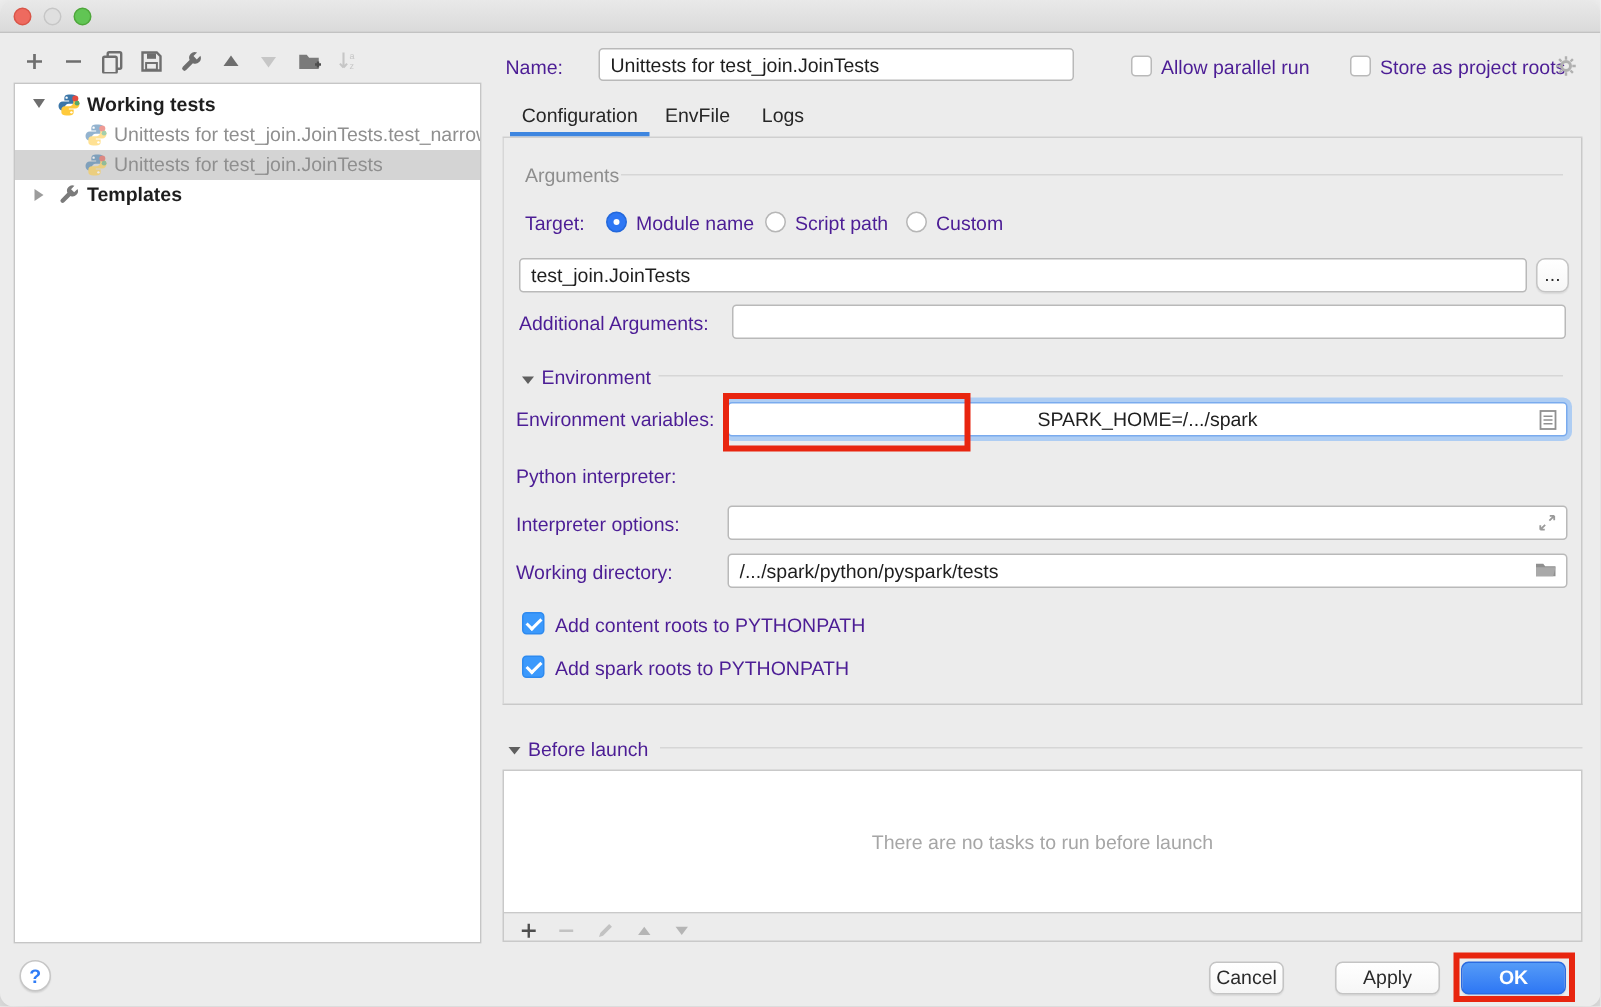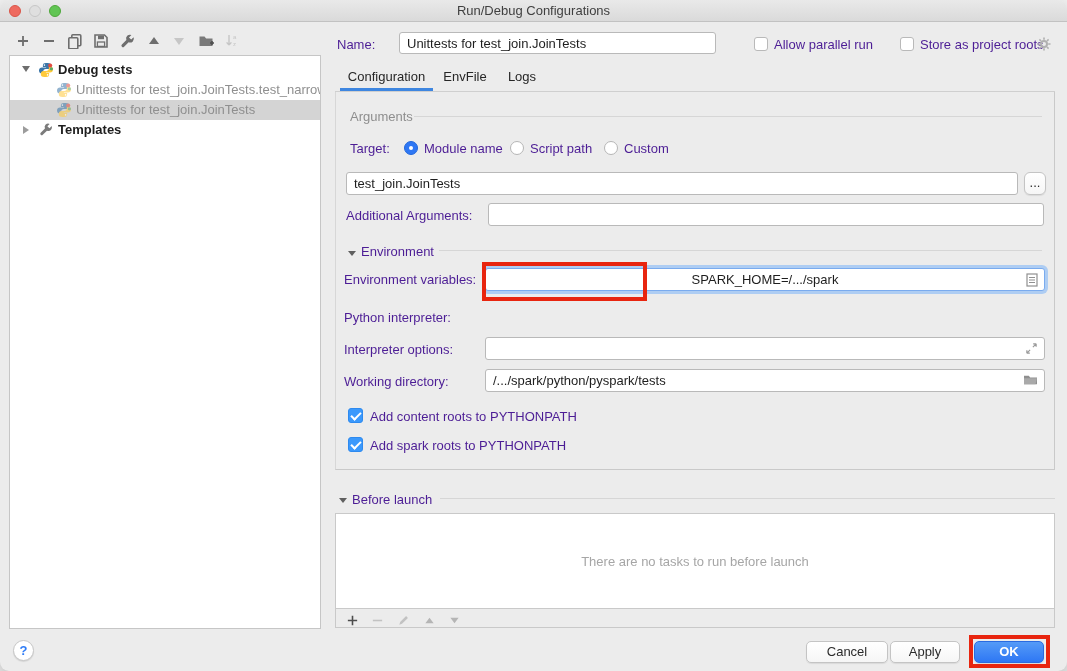--- a/index.html
+++ b/index.html
@@ -87,21 +87,20 @@
 </style>
 </head>
 <body>
 
 <div id="window">
 
   <div class="titlebar">
     <span class="tl red"></span>
     <span class="tl gray"></span>
     <span class="tl green"></span>
-    <div class="title">Run/Debug Configurations</div>
   </div>
 
   <span class="tb-icon" style="left:14px">
     <svg width="14" height="14" viewBox="0 0 14 14">
         <path d="M7 2v10M2 7h10" stroke="#6E6E6E" stroke-width="1.8"></path>
       </svg>
   </span>
   <span class="tb-icon" style="left:40px">
     <svg width="14" height="14" viewBox="0 0 14 14">
         <path d="M2 7h10" stroke="#6E6E6E" stroke-width="1.8"></path>
@@ -155,21 +154,21 @@
       <span class="tree-ico" style="left:28px">
         <svg width="16" height="16" viewBox="0 0 16 16">
             <path fill="#3B76A8" d="M7.9 1C6.1 1 4.9 1.8 4.9 3.2V5h3.2v.6H3.9C2.2 5.6 1 6.9 1 8.6c0 1.7 1.1 3 2.8 3h1.3V9.8c0-1.5 1.2-2.7 2.7-2.7h3c1.3 0 2.3-1 2.3-2.3V3.2C13.1 1.8 11.6 1 9.8 1z"></path>
             <circle cx="6.4" cy="3.1" r=".8" fill="#fff"></circle>
             <path fill="#FFCA3B" d="M8.1 15c1.8 0 3-.8 3-2.2V11H7.9v-.6h4.2c1.7 0 2.9-1.3 2.9-3 0-1.7-1.1-3-2.8-3h-1.3v1.8c0 1.5-1.2 2.7-2.7 2.7h-3c-1.3 0-2.3 1-2.3 2.3v1.6C2.9 14.2 4.4 15 6.2 15z"></path>
             <circle cx="9.6" cy="12.9" r=".8" fill="#fff"></circle>
             <circle cx="12.2" cy="3.6" r="2" fill="#E34B40"></circle>
             <circle cx="13.4" cy="6.8" r="1.6" fill="#59A869"></circle>
           </svg>
       </span>
-      <span class="tree-label bold" style="left:48px">Debug tests</span>
+      <span class="tree-label bold" style="left:48px">Working tests</span>
     </div>
     <div class="tree-row" style="top:24px">
       <span class="tree-ico faded" style="left:46px">
         <svg width="16" height="16" viewBox="0 0 16 16">
             <path fill="#3B76A8" d="M7.9 1C6.1 1 4.9 1.8 4.9 3.2V5h3.2v.6H3.9C2.2 5.6 1 6.9 1 8.6c0 1.7 1.1 3 2.8 3h1.3V9.8c0-1.5 1.2-2.7 2.7-2.7h3c1.3 0 2.3-1 2.3-2.3V3.2C13.1 1.8 11.6 1 9.8 1z"></path>
             <circle cx="6.4" cy="3.1" r=".8" fill="#fff"></circle>
             <path fill="#FFCA3B" d="M8.1 15c1.8 0 3-.8 3-2.2V11H7.9v-.6h4.2c1.7 0 2.9-1.3 2.9-3 0-1.7-1.1-3-2.8-3h-1.3v1.8c0 1.5-1.2 2.7-2.7 2.7h-3c-1.3 0-2.3 1-2.3 2.3v1.6C2.9 14.2 4.4 15 6.2 15z"></path>
             <circle cx="9.6" cy="12.9" r=".8" fill="#fff"></circle>
             <circle cx="12.2" cy="3.6" r="2" fill="#E34B40"></circle>
             <circle cx="13.4" cy="6.8" r="1.6" fill="#59A869"></circle>
@@ -313,18 +312,18 @@
         </svg>
     </span>
     <span class="bl-tool" style="left:110px">
       <svg width="11" height="11" viewBox="0 0 12 12">
           <path d="M6 9 1.5 3h9z" fill="#B5B5B5"></path>
         </svg>
     </span>
   </div>
 
   <div class="help-btn">?</div>
-  <div class="btn" style="left:806px; top:641px; width:82px; height:22px; line-height:20px">Cancel</div>
+  <div class="btn" style="left:806px; top:641px; width:50px; height:22px; line-height:20px">Cancel</div>
   <div class="btn" style="left:890px; top:641px; width:70px; height:22px; line-height:20px">Apply</div>
   <div class="btn blue" style="left:974px; top:641px; width:70px; height:22px; line-height:20px">OK</div>
   <div class="red-box" style="left:969px; top:635px; width:81px; height:33px"></div>
 
 </div>
 
 </body></html>

